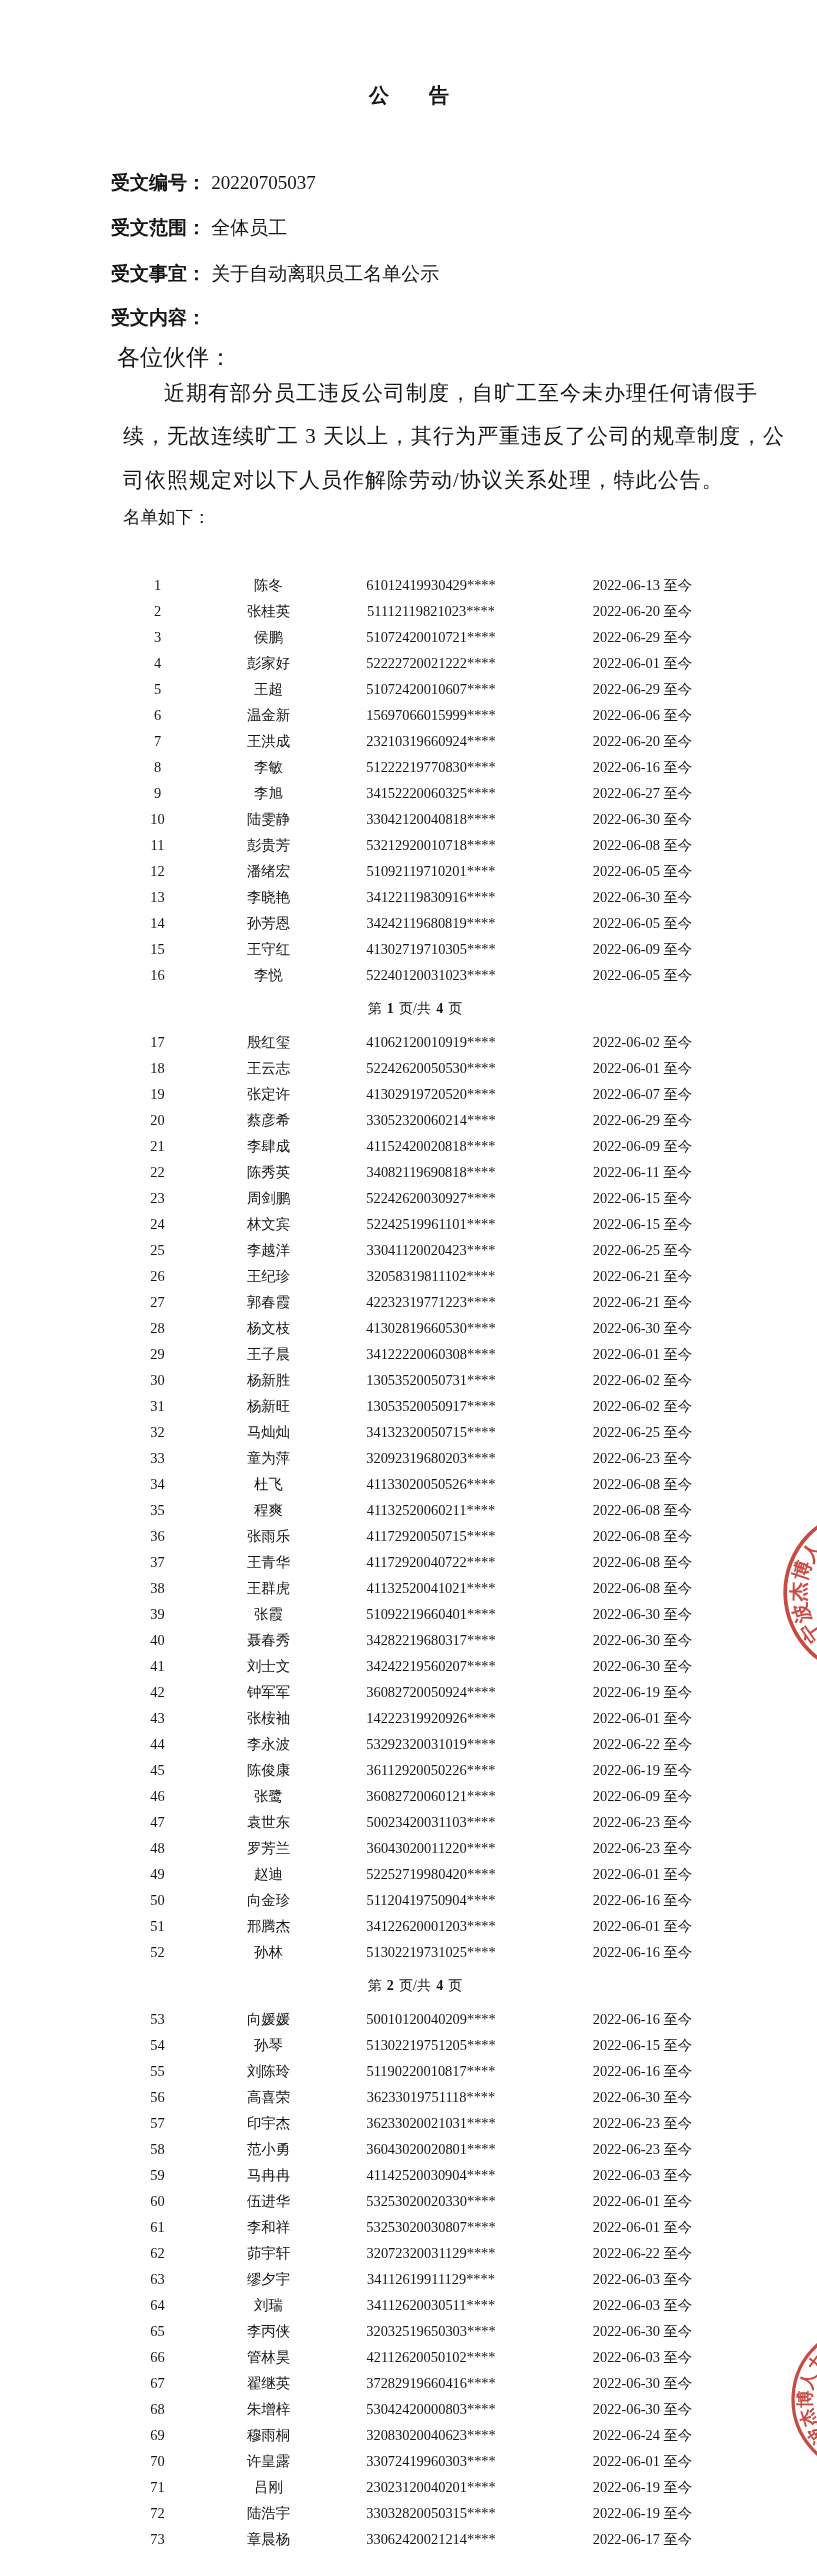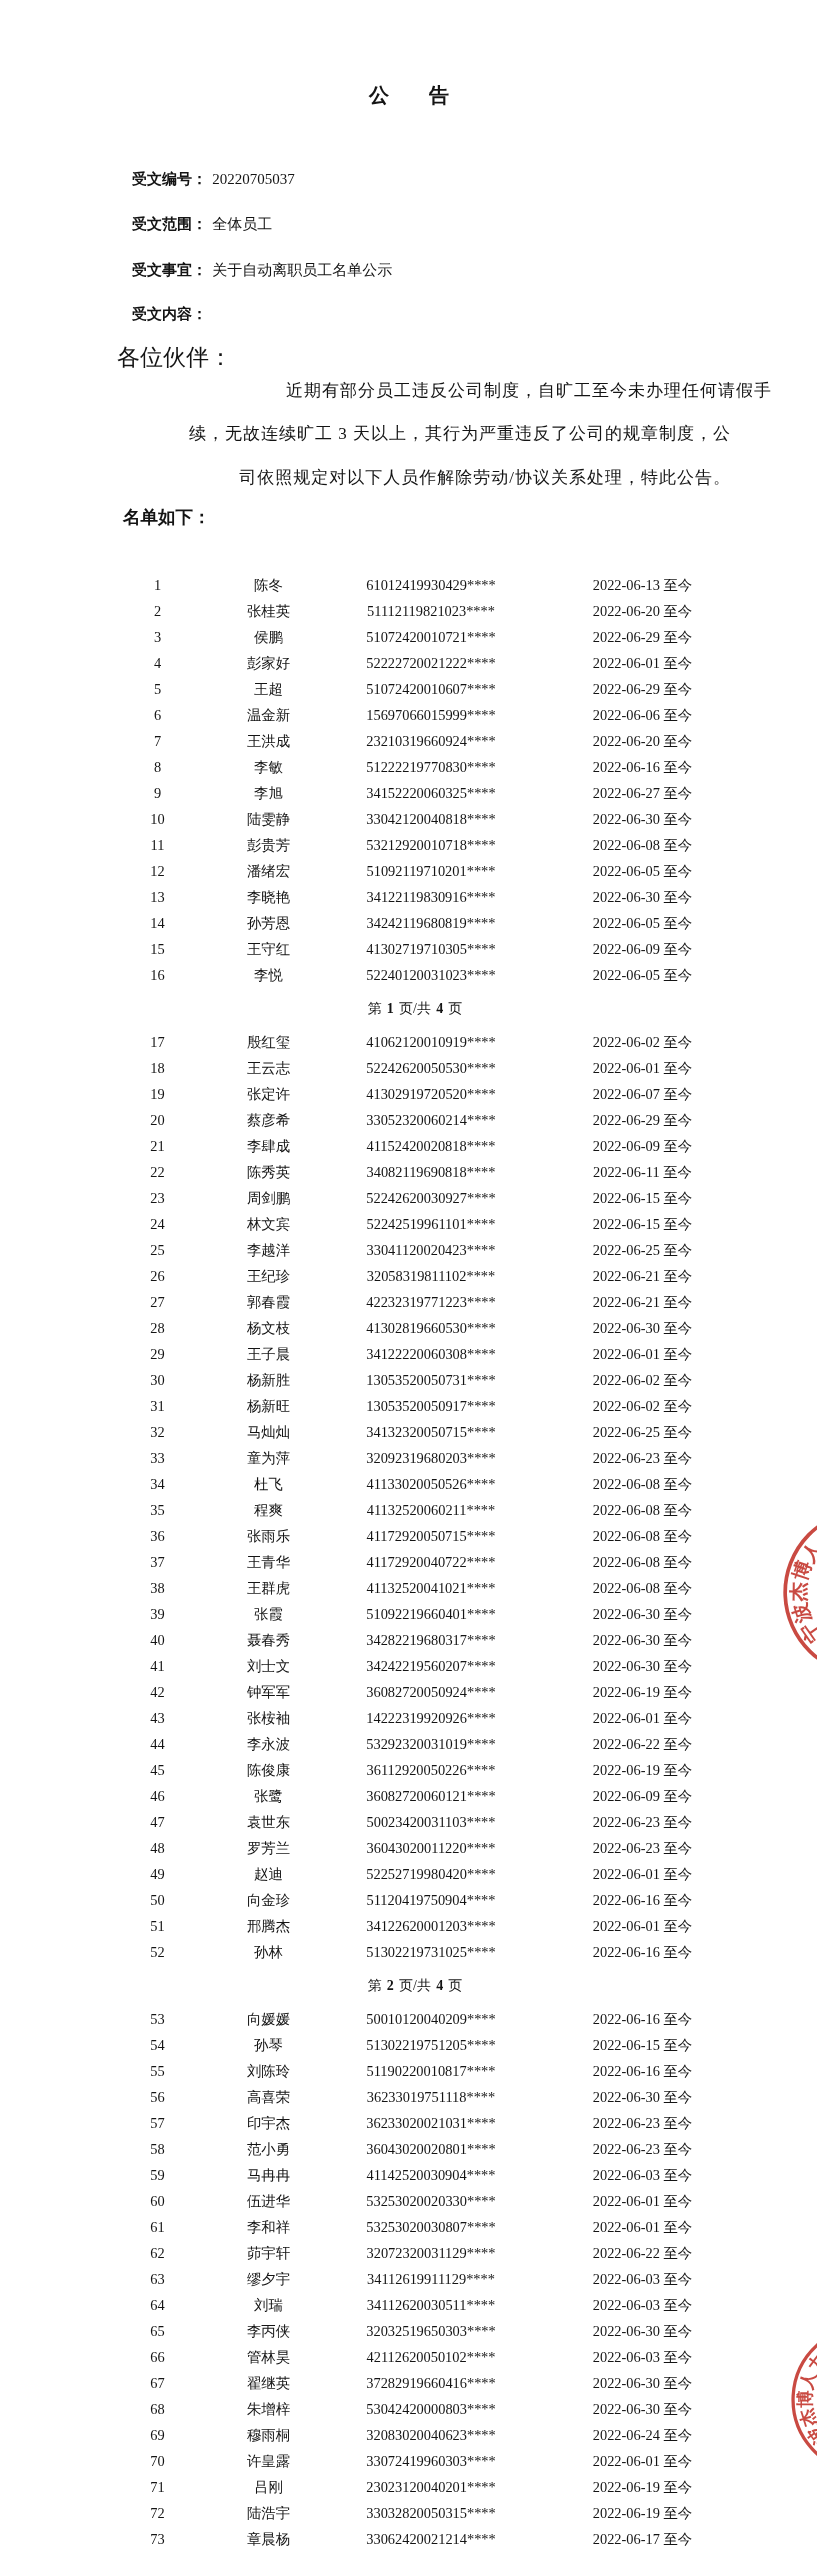--- a/index.html
+++ b/index.html
@@ -2,27 +2,27 @@
 <html style="font-size:8.2px"><head>
 <meta charset="utf-8">
 <style>
   html,body{margin:0;padding:0;background:#fff;}
   .page{
     position:relative;width:818px;height:4037px;overflow:hidden;background:#fff;
     font-family:"Liberation Serif","DejaVu Serif",serif;color:#141414;
   }
   .title{position:absolute;top:82px;left:0;width:100%;text-align:center;
     font-size:20px;font-weight:bold;letter-spacing:17.5px;text-indent:17.5px;}
-  .meta-row{position:absolute;left:132px;font-size:15px;white-space:nowrap;}
+  .meta-row{position:absolute;left:111px;font-size:19px;white-space:nowrap;}
   .meta-label{font-weight:bold;}
   .meta-value{font-weight:normal;margin-left:5.2px;}
   .greeting{position:absolute;left:117px;top:342px;font-size:23px;}
-  .para-line{position:absolute;left:108px;width:623px;font-size:17px;letter-spacing:1px;white-space:nowrap;text-align:right;}
+  .para-line{position:absolute;left:123px;width:623px;font-size:21px;letter-spacing:1px;white-space:nowrap;}
   .indent{padding-left:41px;}
-  .list-intro{position:absolute;left:123px;top:505px;font-size:17.5px;font-weight:bold;}
+  .list-intro{position:absolute;left:123px;top:505px;font-size:17.5px;font-weight:normal;}
   .table-wrap{position:absolute;left:93px;top:572px;width:644px;}
   .trow{display:grid;grid-template-columns:129px 93px 232px 191px;height:26px;
     align-items:center;text-align:center;font-size:14.4px;}
   .trow.head{height:28px;font-weight:bold;font-size:15px;}
   .marker-row{height:41px;display:flex;align-items:center;justify-content:center;
     font-size:14px;gap:5.2px;}
   .pgnum{font-weight:bold;}
   .seal{position:absolute;opacity:.88;mix-blend-mode:multiply;color:#c23128;z-index:2;}
   .seal svg{display:block;}
   .seal-edge-a{left:775px;top:1500px;transform:rotate(-24deg);}

